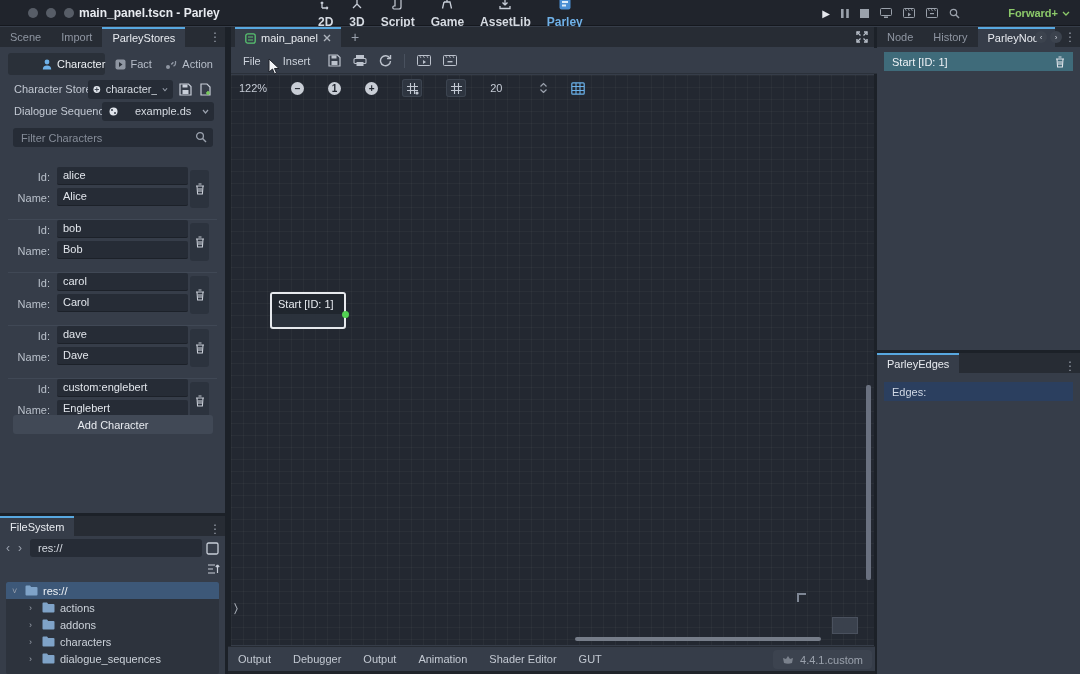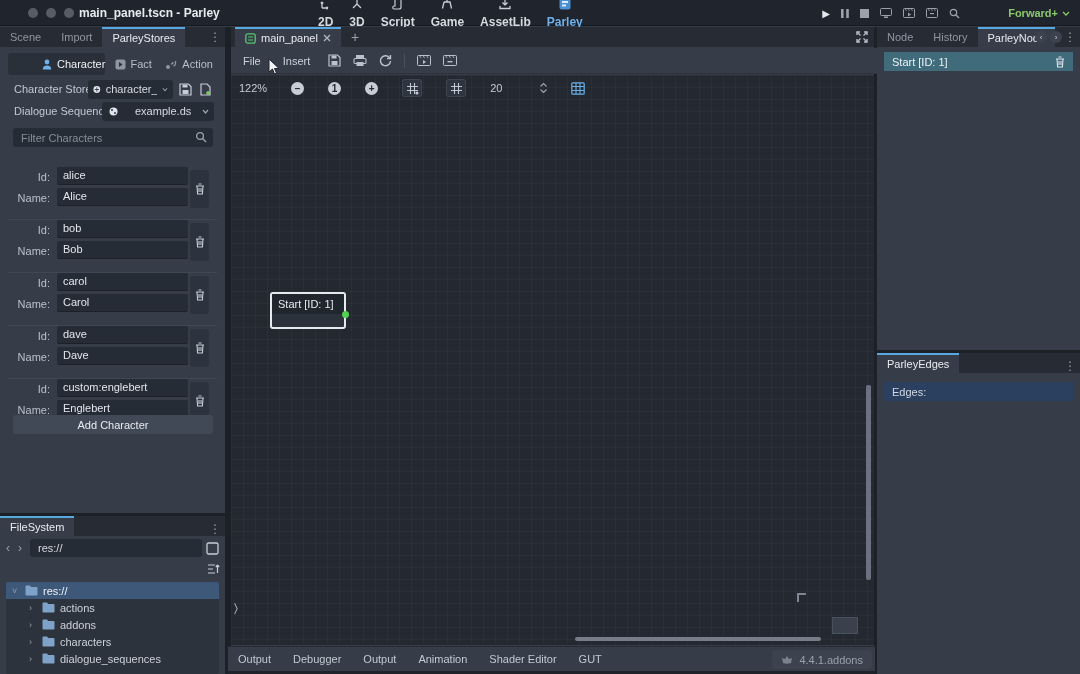--- a/index.html
+++ b/index.html
@@ -565,21 +565,21 @@
     <span>Output</span>
     <span>Debugger</span>
     <span>Output</span>
     <span>Animation</span>
     <span>Shader Editor</span>
     <span>GUT</span>
     <div class="verchip">
       <svg width="12" height="11" viewBox="0 0 12 11">
           <path d="M2 9 L1 4 L4 5 L6 2 L8 5 L11 4 L10 9 Q6 10.5 2 9Z" fill="#7a818c"></path>
         </svg>
-      <span>4.4.1.addons</span>
+      <span>4.4.1.custom</span>
     </div>
   </div>
   <div class="bottomedge"></div>
 
   <div class="rightdock">
     <div class="tabstrip rdtabs">
       <div class="tab">Node</div>
       <div class="tab">History</div>
       <div class="tab active">ParleyNode</div>
       <div style="position:absolute; right:18px; top:4px; display:flex; gap:3px;">

